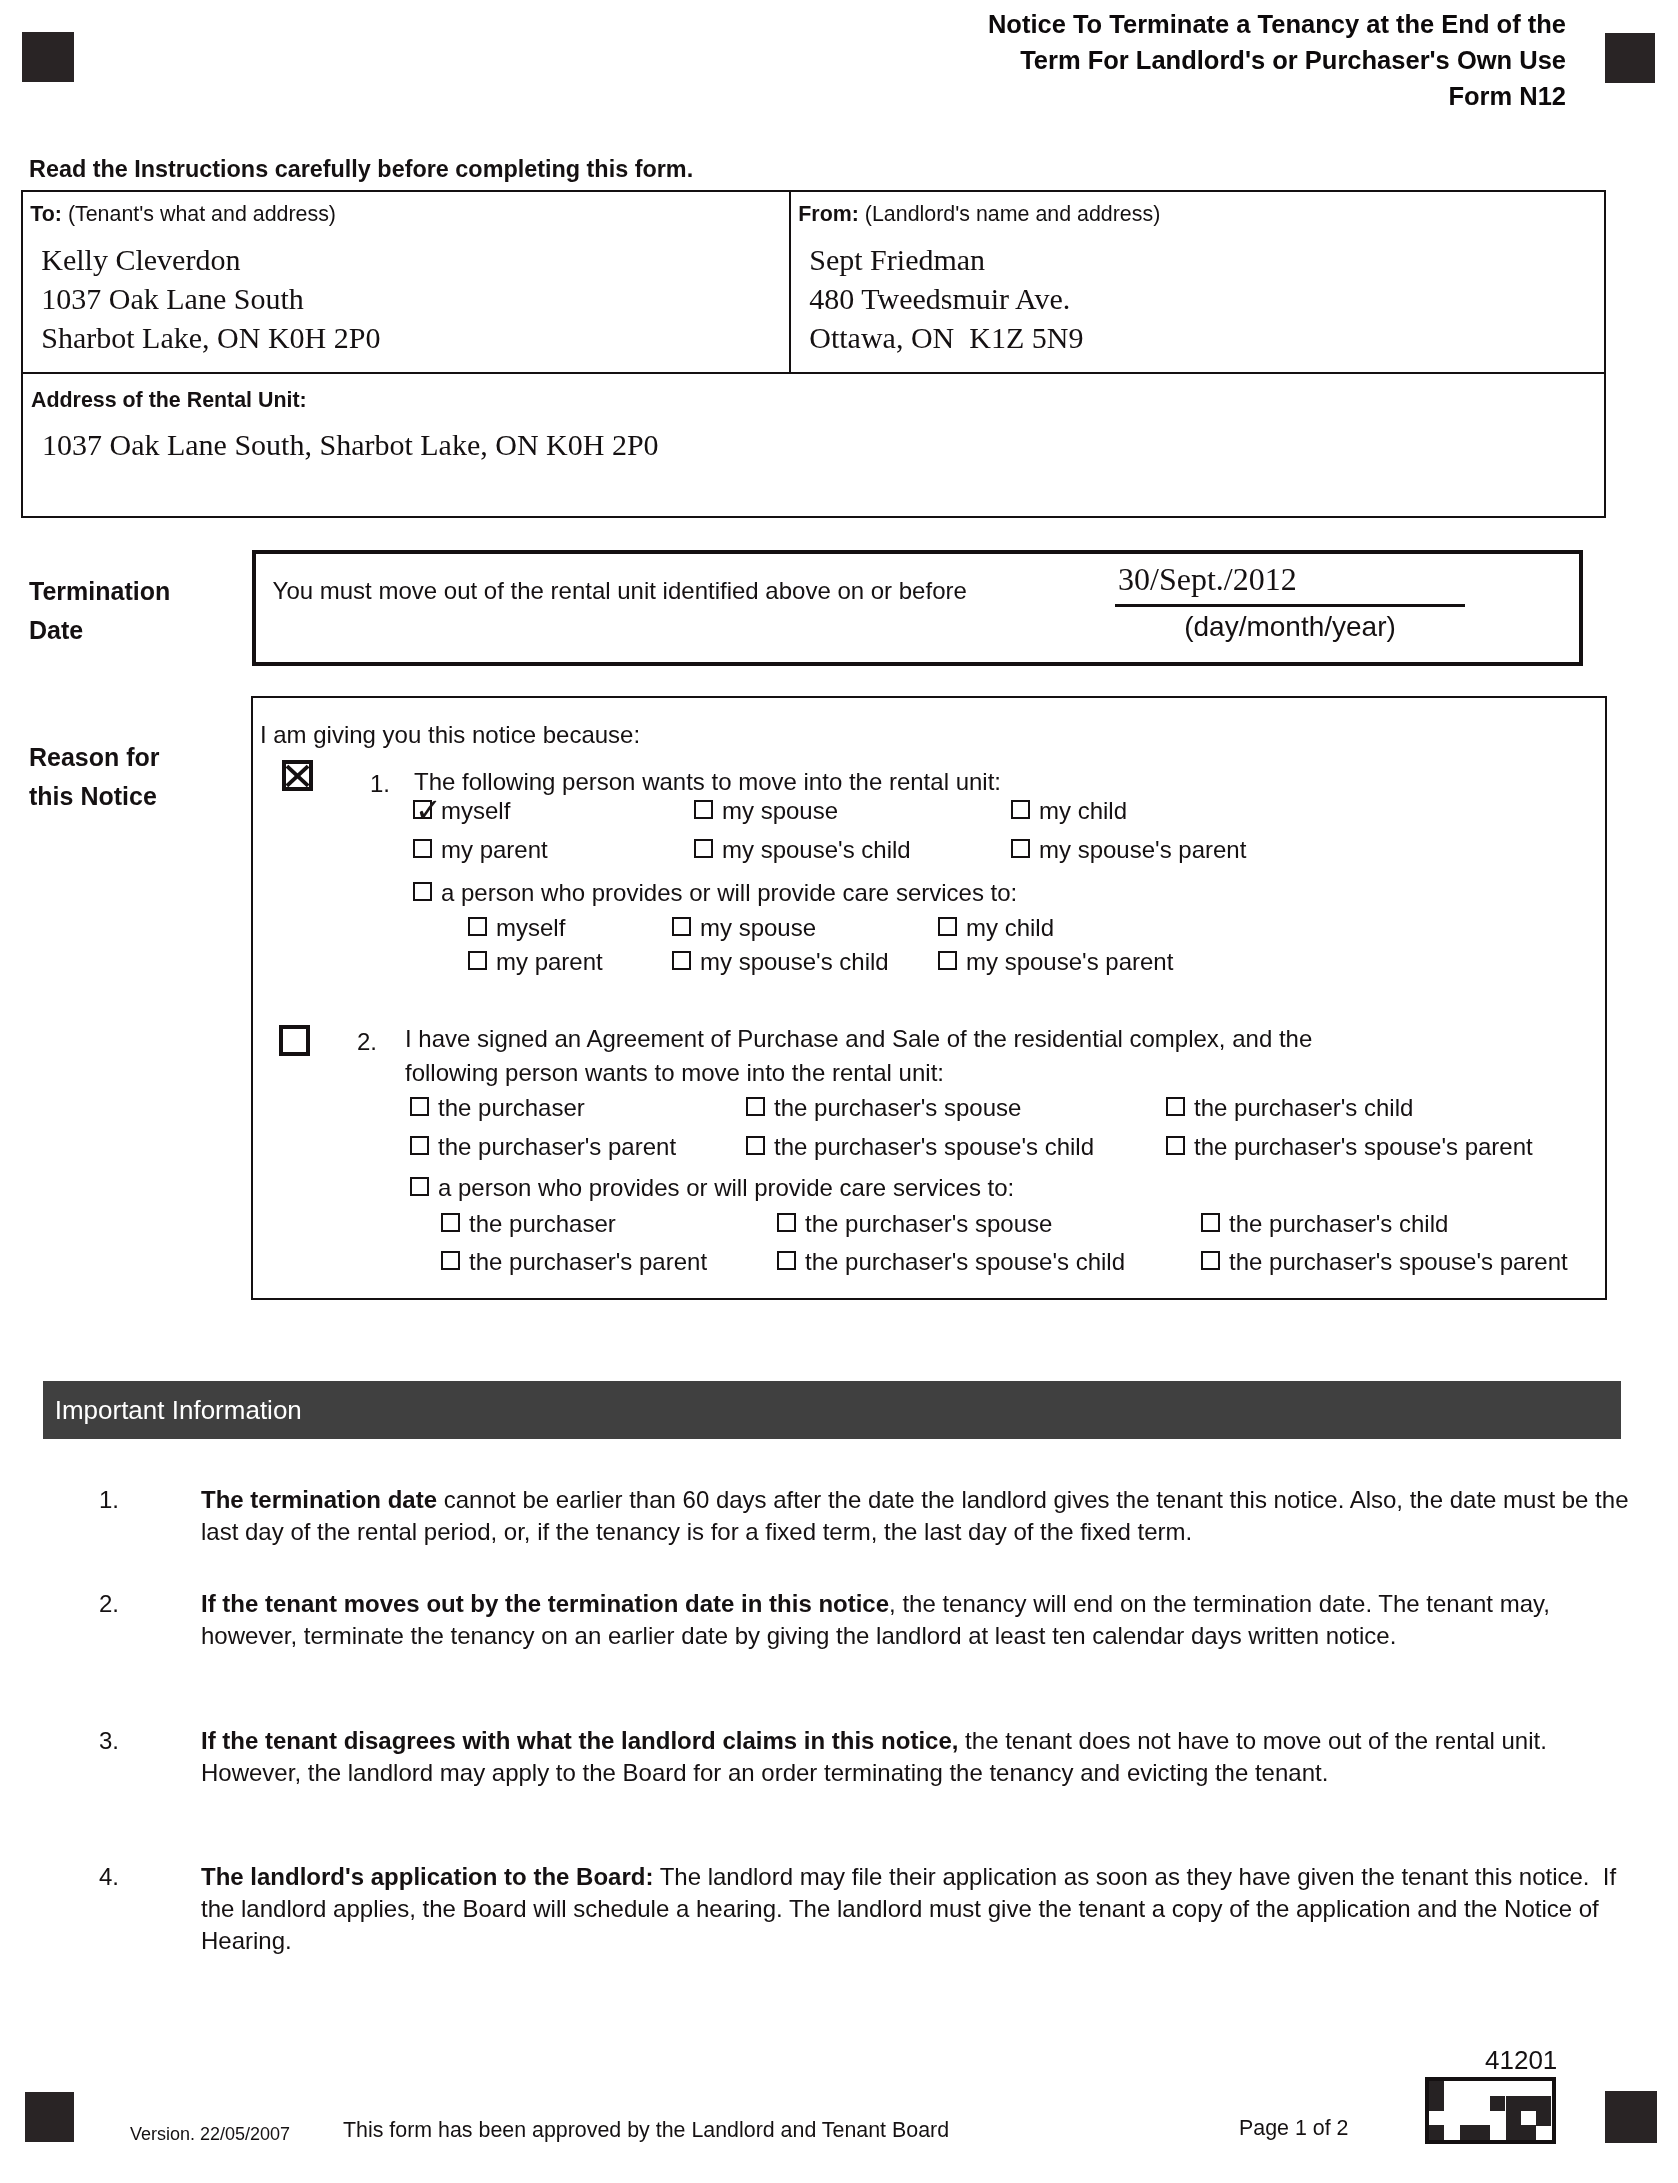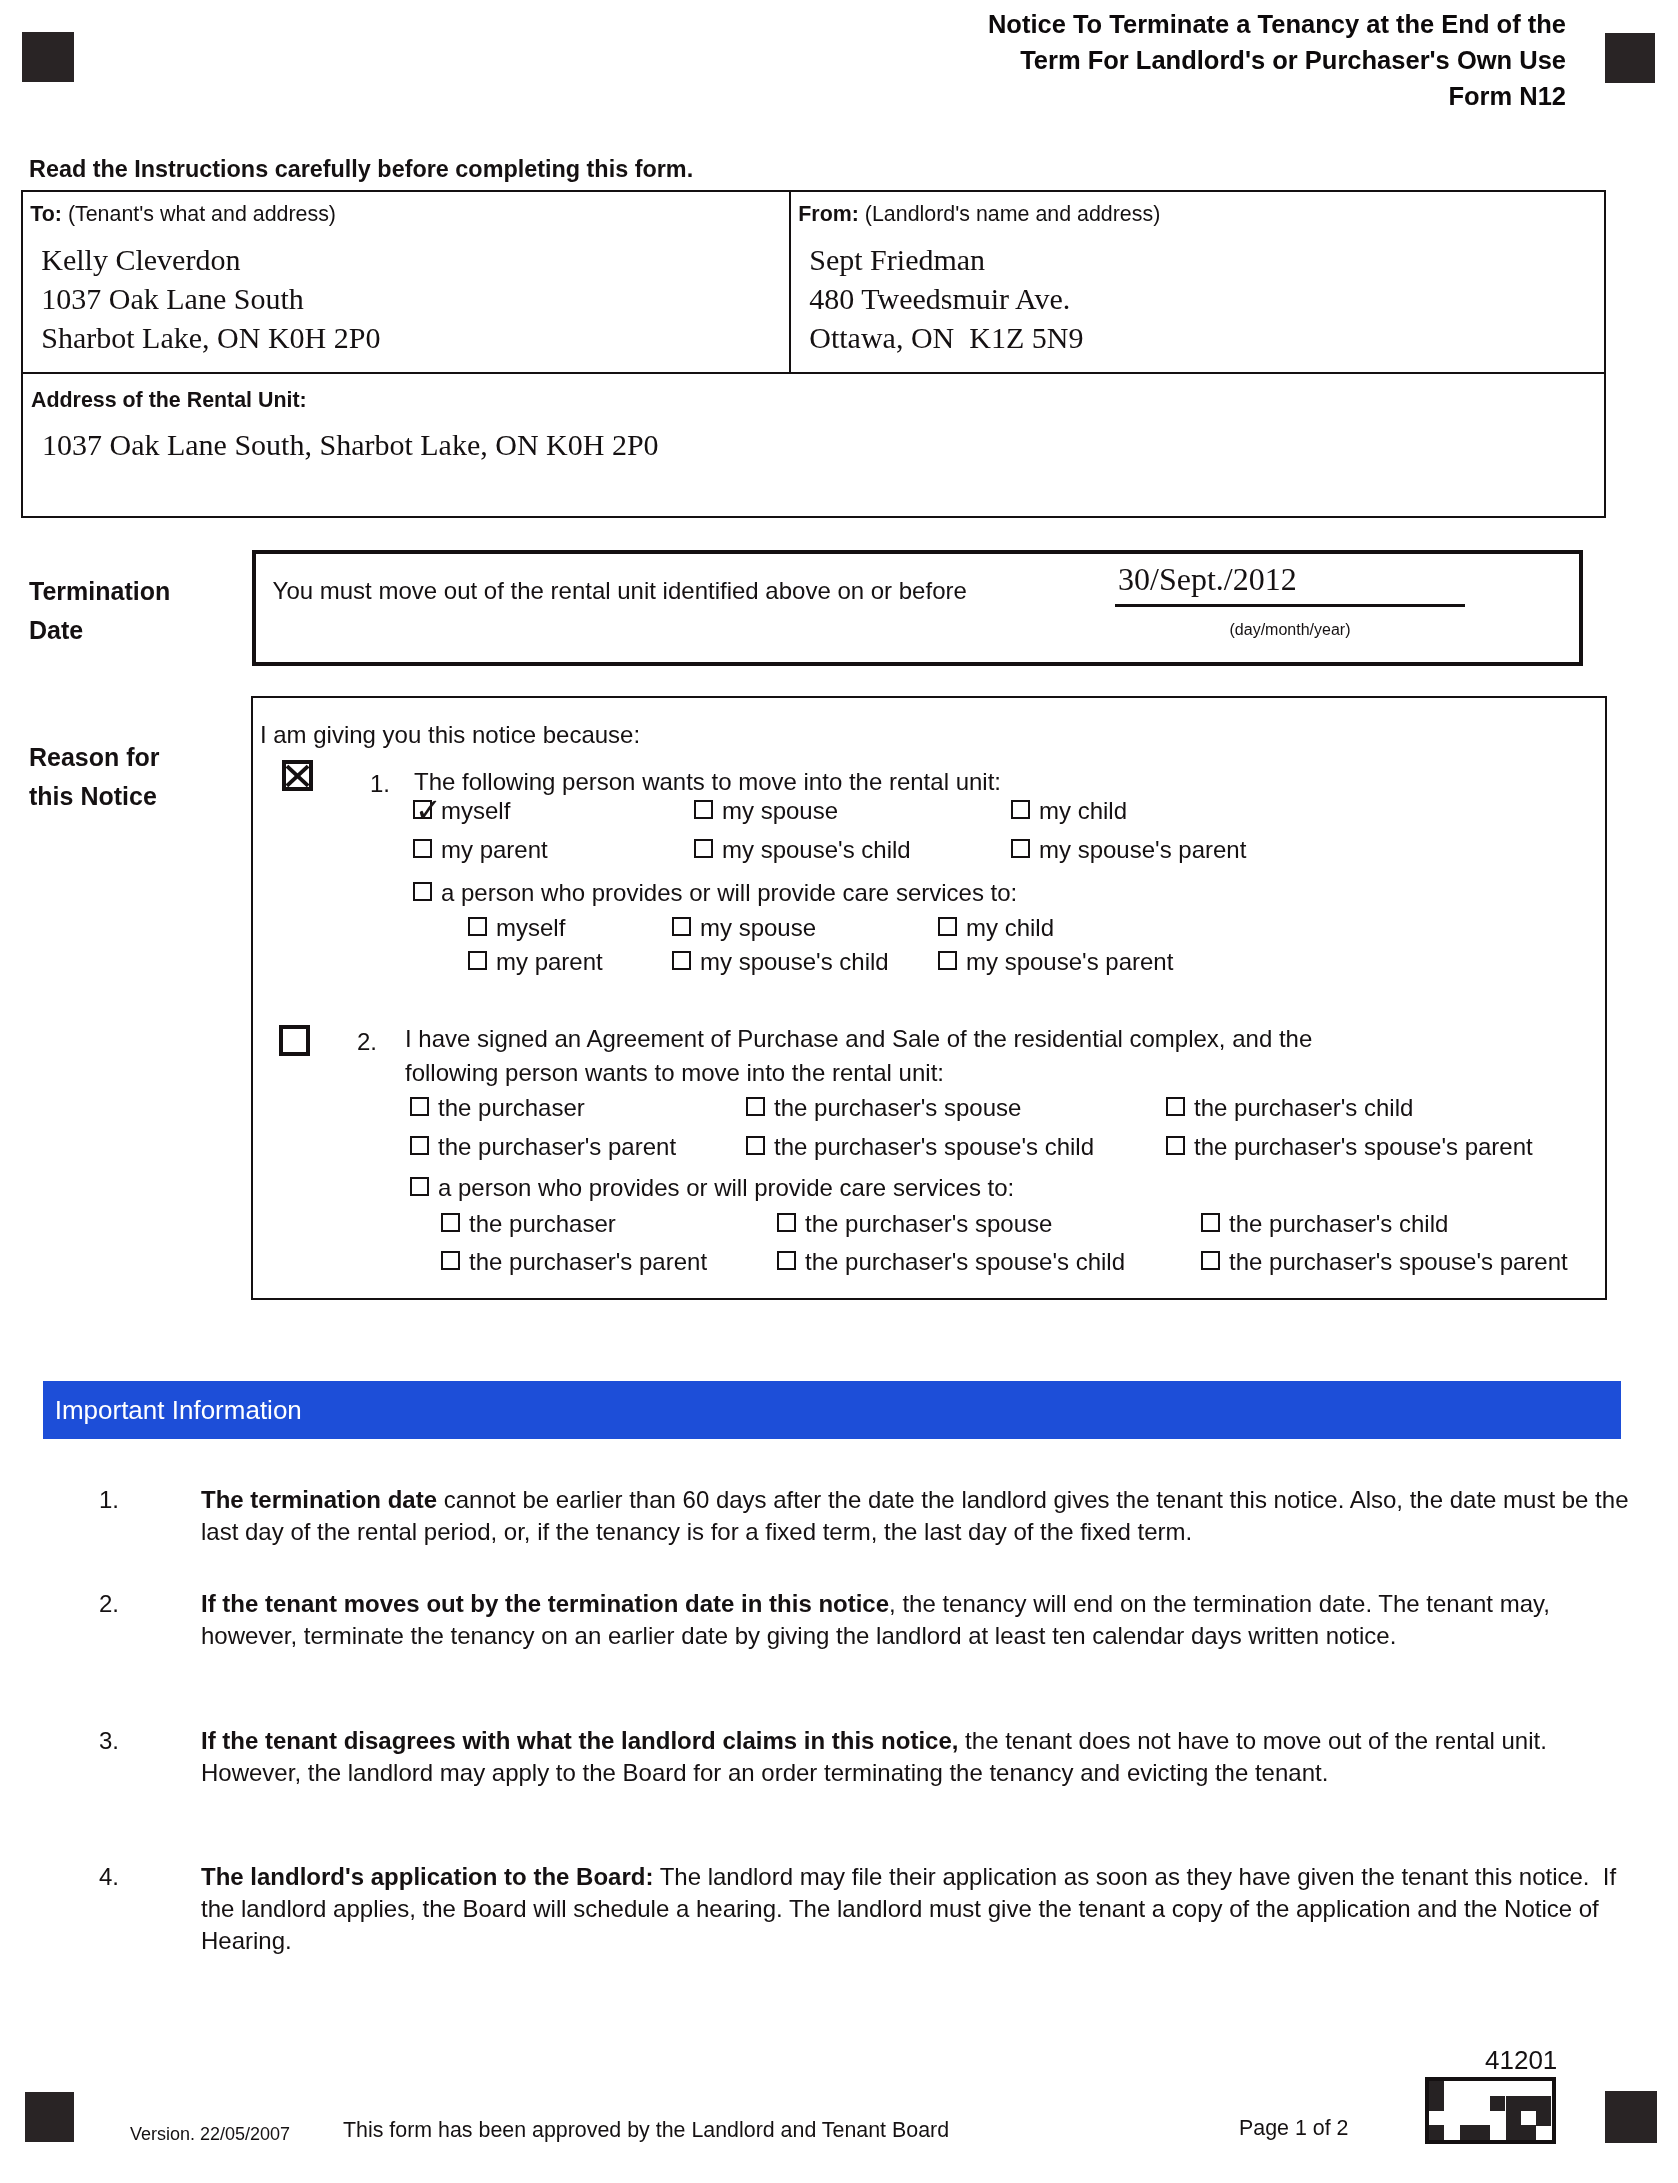--- a/index.html
+++ b/index.html
@@ -35,40 +35,40 @@
   
   .side-label{position:absolute;left:29px;font-weight:bold;font-size:25px;line-height:39px;}
 
   
   .term-box{position:absolute;left:252px;top:550px;width:1323px;height:108px;
             border:4.1px solid #141011;}
   .term-sentence{position:absolute;left:16.6px;top:23.4px;font-size:24px;}
   .term-date{position:absolute;left:862px;top:6.9px;font-size:32px;}
   .date-under{position:absolute;left:859px;top:50px;width:350px;text-align:center;}
   .date-line{height:3.4px;background:#141011;}
-  .date-hint{margin-top:14px;font-size:16px;text-align:center;}
+  .date-hint{margin-top:4px;font-size:28px;text-align:center;}
 
   
   .reason-box{position:absolute;left:251px;top:696px;width:1352px;height:600px;
               border:2.8px solid #141011;}
   .rb{position:absolute;font-size:24px;}
   .cb{position:relative;display:inline-block;width:15px;height:15px;border:2.8px solid #141011;
       background:#fff;flex:none;}
   .opt{position:absolute;display:flex;align-items:flex-start;}
   .opt .cb{margin-top:2.1px;}
   .opt .olbl{margin-left:9px;font-size:24px;line-height:26px;white-space:nowrap;}
   .bigcb{position:absolute;width:23.4px;height:23.4px;border:4.1px solid #141011;}
   .xbar{position:absolute;left:-2.8px;top:9.7px;width:29px;height:4.1px;background:#141011;}
   .xbar.a{transform:rotate(43deg);}
   .xbar.b{transform:rotate(-43deg);}
   .ck{position:absolute;left:0px;top:-11px;font-size:32px;font-weight:bold;
       font-family:"DejaVu Sans",sans-serif;color:#1a1617;}
 
   
-  .imp-bar{position:absolute;left:43px;top:1381px;width:1578px;height:58px;background:#1d4ed8;
+  .imp-bar{position:absolute;left:43px;top:1381px;width:1578px;height:58px;background:#404040;
            color:#ffffff;display:flex;align-items:center;padding-left:11.7px;box-sizing:border-box;
            font-size:26px;}
   .imp-item{position:absolute;left:99px;width:1510px;font-size:24px;line-height:32px;}
   .imp-num{position:absolute;left:0;top:0;}
   .imp-text{margin-left:102px;width:1445px;}
 
   
   .f-code{position:absolute;left:1485px;top:2045px;font-size:26px;}
   .glyph{position:absolute;left:1425px;top:2077px;width:123px;height:59px;border:4.1px solid #141011;}
   .glyph .gc{position:absolute;background:#262223;width:15px;height:14.5px;}

